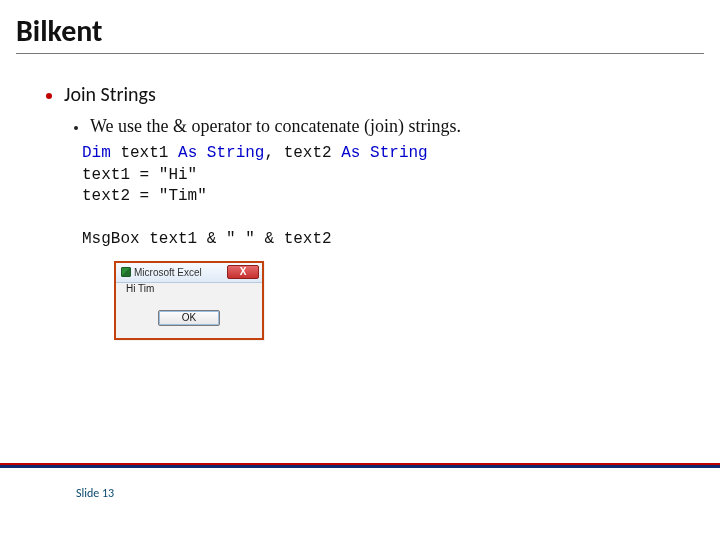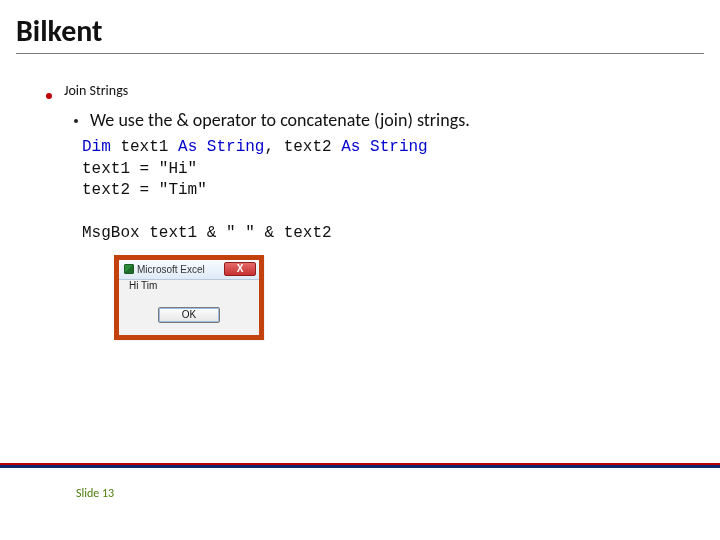--- a/index.html
+++ b/index.html
@@ -3,40 +3,40 @@
 <meta charset="utf-8">
 <style>
   * { box-sizing: border-box; margin: 0; padding: 0; }
   html, body { width: 720px; height: 540px; font-family: Calibri, "Segoe UI", Arial, sans-serif; background: #fff; color: #111; }
   .slide { width: 720px; height: 540px; position: relative; }
   .header { padding: 6px 16px 0 16px; }
   .title { font-size: 30px; font-weight: 700; color: #111; padding: 6px 0 4px 0; border-bottom: 1px solid #777; }
   .content { padding: 8px 30px 0 46px; }
   .l1 { display: flex; align-items: flex-start; margin: 20px 0 6px 0; }
   .l1 .dot { width: 6px; height: 6px; border-radius: 50%; background: #c00000; margin: 11px 12px 0 0; flex: none; }
-  .l1-text { font-size: 14px; }
-  .l2 { display: flex; align-items: flex-start; margin: 10px 0 6px 28px; }
+  .l1-text { font-size: 20px; }
+  .l2 { display: flex; align-items: flex-start; margin: 10px 0 6px 28px; font-family: Liberation Serif, serif; }
   .l2 .dot { width: 4px; height: 4px; border-radius: 50%; background: #222; margin: 10px 12px 0 0; flex: none; }
   .l2-text { font-size: 18px; }
   .code { font-family: "Courier New", monospace; font-size: 16px; line-height: 1.35; margin: 6px 0 0 36px; white-space: pre; }
   .code .kw { color: #0000cc; }
   .dialog-wrap { margin: 10px 0 0 68px; }
-  .dialog { width: 150px; border: 5px solid #c2410c; background: #f2f2f2; box-shadow: 1px 1px 0 rgba(0,0,0,.05); font-family: Tahoma, "Segoe UI", sans-serif; }
+  .dialog { width: 150px; border: 2px solid #c2410c; background: #f2f2f2; box-shadow: 1px 1px 0 rgba(0,0,0,.05); font-family: Tahoma, "Segoe UI", sans-serif; }
   .titlebar { display: flex; align-items: center; justify-content: space-between; height: 20px; padding: 0 3px 0 5px; background: linear-gradient(#f7fbff, #dfeaf7); border-bottom: 1px solid #b8c8dd; }
   .titlebar-text { font-size: 10px; color: #333; display: flex; align-items: center; gap: 3px; }
   .xl-icon { width: 10px; height: 10px; background: linear-gradient(135deg,#2b8f3a 0 50%,#1f6e2c 50% 100%); border: 1px solid #1a5a24; border-radius: 1px; }
   .closebtn { width: 32px; height: 14px; background: linear-gradient(#e46a6a,#c73030); border: 1px solid #8f1f1f; border-radius: 2px; display: flex; align-items: center; justify-content: center; }
   .closebtn span { color: #fff; font-size: 10px; font-weight: 700; line-height: 1; }
   .dlg-body { padding: 0 8px 6px 10px; }
   .dlg-msg { font-size: 10px; color: #222; }
   .dlg-actions { display: flex; justify-content: center; padding: 10px 0 12px 0; }
   .okbtn { min-width: 62px; height: 16px; font-size: 10px; border: 1px solid #7a7a7a; border-radius: 2px; background: linear-gradient(#fefefe,#e6e6e6); display: flex; align-items: center; justify-content: center; box-shadow: 0 0 0 1px #9bbde0 inset; }
   .footer-line { position: absolute; left: 0; right: 0; bottom: 72px; height: 5px; background: linear-gradient(#c00000 0 40%, #12276e 40% 100%); }
   .footer { position: absolute; left: 0; right: 0; bottom: 0; height: 62px; padding: 8px 16px 0 16px; }
-  .slide-num { font-size: 12px; color: #4d7c0f; margin: 0 0 4px 60px; }
+  .slide-num { font-size: 12px; color: #0c4a6e; margin: 0 0 4px 60px; }
   .logo-row { display: flex; align-items: center; gap: 8px; margin-left: 6px; }
   .crest { width: 20px; height: 22px; position: relative; }
   .crest svg { width: 100%; height: 100%; }
   .uniname { font-size: 18px; font-weight: 700; color: #2b2b2b; letter-spacing: .2px; }
 </style>
 </head>
 <body>
 
 <div class="slide">
 

